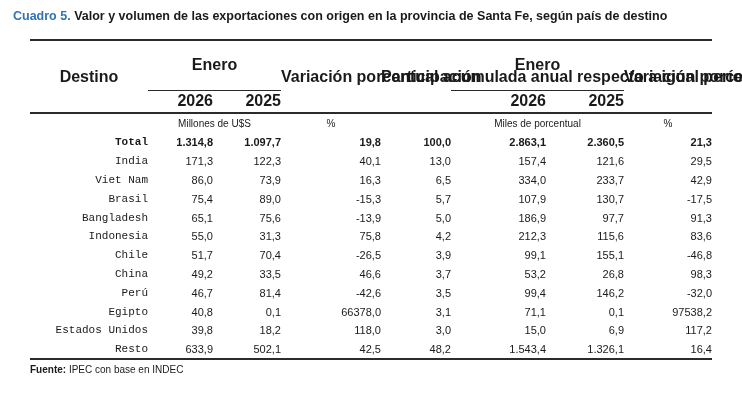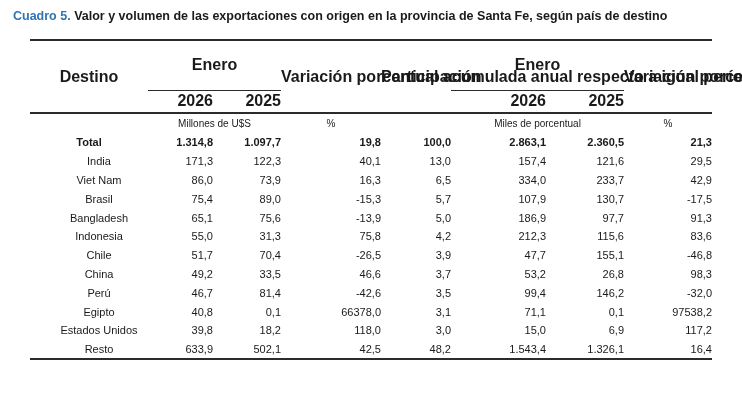--- a/index.html
+++ b/index.html
@@ -31,21 +31,21 @@
   .th-span2{border-bottom:2px solid var(--rule);}
   .varhead{white-space:normal;font-size:10.3px;line-height:11.5px;text-align:center;padding:2px 2px;}
   .th-year{
     height:23px;text-align:right;vertical-align:middle;
     border-top:1px solid var(--rule);border-bottom:2px solid var(--rule);
   }
   .units-row td{height:20px;font-size:10px;text-align:center;vertical-align:middle;}
   
   .tbl tbody td{font-size:11px;height:18.8px;vertical-align:middle;}
   .tbl tbody tr:last-child td{border-bottom:2px solid var(--rule);}
-  .dest{text-align:center;}
+  .dest{text-align:right;font-family:Liberation Mono, monospace;}
   .dest.indent{padding-left:20px;}
   .total-row td{font-weight:bold;}
   .num{text-align:right;}
   
   .p2{padding-right:18px;}
   .p3{padding-right:18px;}
   .p4{padding-right:42px;}
   .p5{padding-right:32px;}
   .p6{padding-right:18px;}
   .p7{padding-right:18px;}
@@ -157,21 +157,21 @@
           <td class="num p6">212,3</td>
           <td class="num p7">115,6</td>
           <td class="num p8">83,6</td>
         </tr>
         <tr>
           <td class="dest indent">Chile</td>
           <td class="num p2">51,7</td>
           <td class="num p3">70,4</td>
           <td class="num p4">-26,5</td>
           <td class="num p5">3,9</td>
-          <td class="num p6">47,7</td>
+          <td class="num p6">99,1</td>
           <td class="num p7">155,1</td>
           <td class="num p8">-46,8</td>
         </tr>
         <tr>
           <td class="dest indent">China</td>
           <td class="num p2">49,2</td>
           <td class="num p3">33,5</td>
           <td class="num p4">46,6</td>
           <td class="num p5">3,7</td>
           <td class="num p6">53,2</td>
@@ -214,14 +214,15 @@
           <td class="num p3">502,1</td>
           <td class="num p4">42,5</td>
           <td class="num p5">48,2</td>
           <td class="num p6">1.543,4</td>
           <td class="num p7">1.326,1</td>
           <td class="num p8">16,4</td>
         </tr>
       </tbody>
   </table>
 
+  <div class="footnote"><b>Fuente:</b><span> IPEC con base en INDEC</span></div>
 
 </div>
 
 </body></html>

